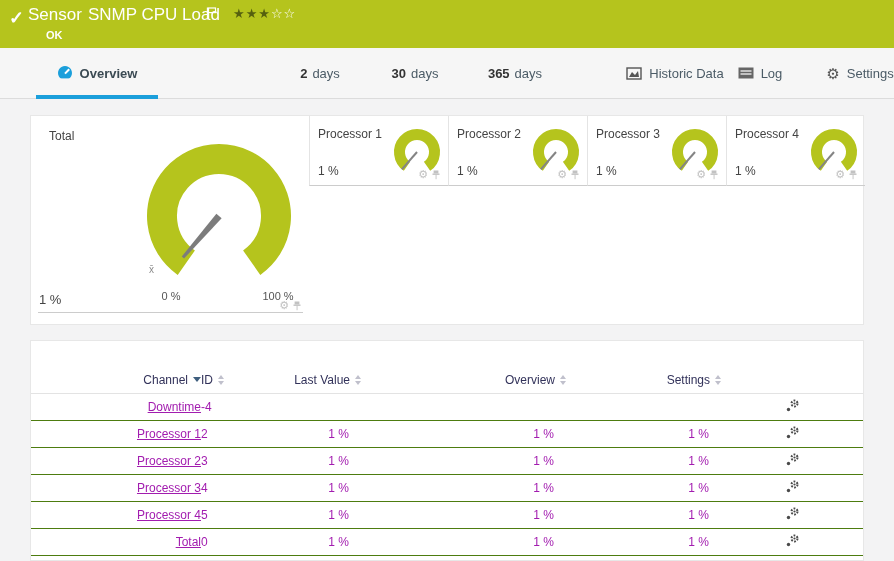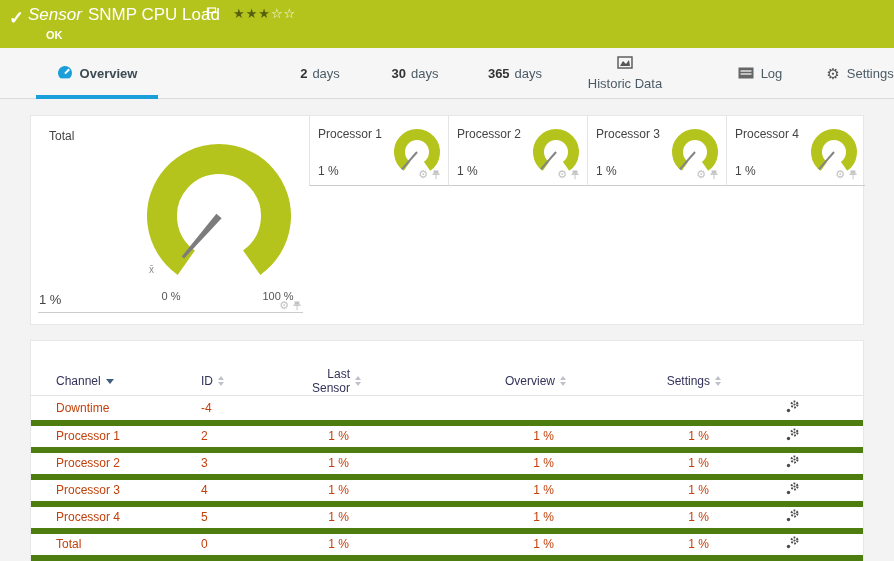--- a/index.html
+++ b/index.html
@@ -3,21 +3,21 @@
 <meta charset="utf-8">
 <style>
   * { margin:0; padding:0; box-sizing:border-box; }
   body { font-family:"Liberation Sans", sans-serif; }
   .page { position:relative; width:894px; height:561px; background:#f3f3f4; overflow:hidden; }
 
   
   .hdr { position:absolute; left:0; top:0; width:894px; height:48px; background:#b5c41d; color:#fff; }
   .hdr-check { position:absolute; left:9px; top:7px; font-size:18px; font-weight:bold; }
   .hdr-title { position:absolute; left:28px; top:5px; font-size:17px; white-space:nowrap; }
-  .hdr-title .prefix { font-style:italic; margin-right:6px; }
+  .hdr-title .prefix { margin-right:6px; }
   .hdr-flag { position:absolute; left:206px; top:6px; }
   .hdr-stars { position:absolute; left:233px; top:6px; font-size:13px; letter-spacing:1px; }
   .hdr-stars .full { color:#55600f; }
   .hdr-stars .empty { color:#ffffff; }
   .hdr-ok { position:absolute; left:46px; top:29px; font-size:11px; font-weight:bold; }
 
   
   .tabs { position:absolute; left:0; top:48px; width:894px; height:51px; background:#f6f6f6; border-bottom:1px solid #dcdcdc; }
   .tab { position:absolute; top:0; height:50px; display:flex; align-items:center; justify-content:center; gap:7px;
          font-size:13px; color:#4b5b66; cursor:pointer; white-space:nowrap; }
@@ -41,22 +41,22 @@
   .cell-icons .gear-glyph { font-size:11px; line-height:1; }
   .proc-cell { position:absolute; top:0; width:139px; height:70px; border-left:1px solid #e4e4e4; border-bottom:1px solid #ccc; }
   .proc-cell .p-val { position:absolute; left:8px; top:48px; font-size:12px; color:#444; }
 
   
   table.channels { position:absolute; left:0; top:26px; width:832px; border-collapse:collapse; table-layout:fixed; font-size:12px; }
   table.channels col.c1 { width:170px; } table.channels col.c2 { width:85px; }
   table.channels col.c3 { width:75px; }  table.channels col.c4 { width:205px; }
   table.channels col.c5 { width:155px; } table.channels col.c6 { width:142px; }
   table.channels th { color:#32325a; font-weight:normal; height:26px; border-bottom:1px solid #e3e3e3; cursor:pointer; }
-  table.channels td { color:#c2410c; height:27px; border-bottom:6px solid #4d7c0f; }
-  th.l, td.l { text-align:left; padding-left:25px; }
+  table.channels td { color:#a21caf; height:27px; border-bottom:1px solid #4d7c0f; }
+  th.l, td.l { text-align:right; padding-left:25px;text-decoration:underline; }
   th.l2, td.l2 { text-align:left; }
   th.r { text-align:right; }
   td.r { text-align:right; padding-right:12px; }
   td.ic { text-align:center; }
   .sort-wrap { display:inline-flex; align-items:center; gap:5px; }
   .caret-down { width:0; height:0; border-left:4px solid transparent; border-right:4px solid transparent; border-top:5px solid #3f5e7e; display:inline-block; }
   .sort-both { display:inline-flex; flex-direction:column; gap:2px; }
   .sort-both i { display:block; width:0; height:0; border-left:3.5px solid transparent; border-right:3.5px solid transparent; }
   .sort-both .up { border-bottom:4px solid #c0c0cc; }
   .sort-both .dn { border-top:4px solid #c0c0cc; }
@@ -96,21 +96,21 @@
       <span>days</span>
     </div>
     <div class="tab" style="left:378px;width:74px;">
       <span class="num">30</span>
       <span>days</span>
     </div>
     <div class="tab" style="left:473px;width:84px;">
       <span class="num">365</span>
       <span>days</span>
     </div>
-    <div class="tab" style="left:568px;width:114px;flex-direction:column;">
+    <div class="tab" style="left:618px;width:114px;">
       <svg width="16" height="13" viewBox="0 0 16 13">
         <rect x="1" y="1" width="14" height="11" fill="none" stroke="#555" stroke-width="1.4"></rect>
         <polygon points="3,10 6,5 9,8 12,4 13,10" fill="#555"></polygon>
       </svg>
       <span>Historic Data</span>
     </div>
     <div class="tab" style="left:725px;width:70px;text-align:right;">
       <svg width="16" height="12" viewBox="0 0 16 12">
         <rect x="0.5" y="0.5" width="15" height="11" fill="#666"></rect>
         <line x1="2.5" y1="4" x2="13.5" y2="4" stroke="#fff" stroke-width="1.2"></line>
@@ -234,21 +234,21 @@
                 <span class="caret-down"></span>
               </span></th>
           <th class="l2"><span class="sort-wrap">
                 <span>ID</span>
                 <span class="sort-both">
                   <i class="up"></i>
                   <i class="dn"></i>
                 </span>
               </span></th>
           <th class="r"><span class="sort-wrap">
-                <span>Last Sensor</span>
+                <span>Last Value</span>
                 <span class="sort-both">
                   <i class="up"></i>
                   <i class="dn"></i>
                 </span>
               </span></th>
           <th class="r"><span class="sort-wrap">
                 <span>Overview</span>
                 <span class="sort-both">
                   <i class="up"></i>
                   <i class="dn"></i>

